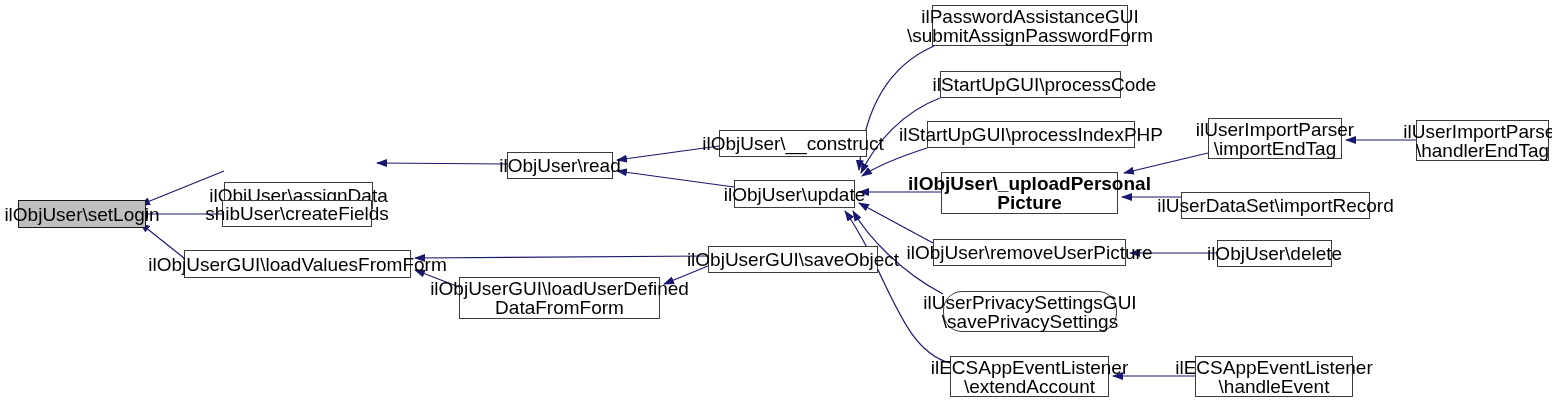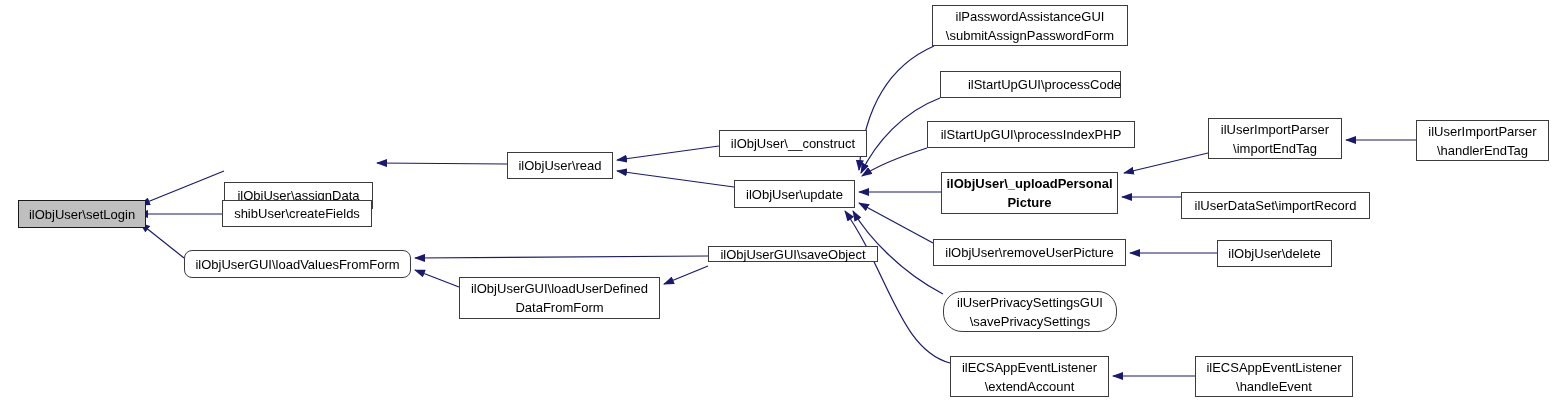--- a/index.html
+++ b/index.html
@@ -14,21 +14,21 @@
   .node{
     position:absolute;
     z-index:2;
     box-sizing:border-box;
     background:#ffffff;
     border:1px solid #3c3c3c;
     display:flex;
     align-items:center;
     justify-content:center;
     text-align:center;
-    font-size:13px;
+    font-size:19px;
     line-height:19px;
     color:#000000;
     white-space:pre-line;
     cursor:pointer;
   }
   .node.hl{
     background:#bfbfbf;
     border-color:#1a1a1a;
   }
 </style>
@@ -64,25 +64,25 @@
       <path d="M1195,376 L1113,376" marker-end="url(#arrow)"></path>
       <path d="M708,256 L415,258" marker-end="url(#arrow)"></path>
       <path d="M459,287 L415,270" marker-end="url(#arrow)"></path>
       <path d="M708,266 L664,284" marker-end="url(#arrow)"></path>
     </g>
   </svg>
 
   <div class="node hl" style="left:18px;top:200px;width:128px;height:28px;"><span>ilObjUser\setLogin</span></div>
   <div class="node" style="left:224px;top:150px;width:149px;height:27px;margin-top:32px;"><span>ilObjUser\assignData</span></div>
   <div class="node" style="left:222px;top:200px;width:150px;height:27px;"><span>shibUser\createFields</span></div>
-  <div class="node" style="left:184px;top:250px;width:227px;height:28px;border-radius:8px;"><span>ilObjUserGUI\loadValuesFromForm</span></div>
+  <div class="node" style="left:184px;top:250px;width:227px;height:28px;"><span>ilObjUserGUI\loadValuesFromForm</span></div>
   <div class="node" style="left:507px;top:152px;width:106px;height:27px;"><span>ilObjUser\read</span></div>
   <div class="node" style="left:719px;top:130px;width:148px;height:27px;"><span>ilObjUser\__construct</span></div>
   <div class="node" style="left:734px;top:180px;width:121px;height:28px;"><span>ilObjUser\update</span></div>
-  <div class="node" style="left:708px;top:246px;width:170px;height:16px;"><span>ilObjUserGUI\saveObject</span></div>
+  <div class="node" style="left:708px;top:246px;width:170px;height:27px;"><span>ilObjUserGUI\saveObject</span></div>
   <div class="node" style="left:459px;top:277px;width:201px;height:42px;"><span>ilObjUserGUI\loadUserDefined
 DataFromForm</span></div>
   <div class="node" style="left:932px;top:5px;width:196px;height:41px;"><span>ilPasswordAssistanceGUI
 \submitAssignPasswordForm</span></div>
   <div class="node" style="left:940px;top:71px;width:181px;height:27px;padding-left:28px;"><span>ilStartUpGUI\processCode</span></div>
   <div class="node" style="left:927px;top:121px;width:208px;height:27px;"><span>ilStartUpGUI\processIndexPHP</span></div>
   <div class="node" style="left:941px;top:172px;width:177px;height:42px;font-weight:bold;"><span>ilObjUser\_uploadPersonal
 Picture</span></div>
   <div class="node" style="left:933px;top:239px;width:193px;height:27px;"><span>ilObjUser\removeUserPicture</span></div>
   <div class="node" style="left:943px;top:291px;width:174px;height:41px;border-radius:19px;"><span>ilUserPrivacySettingsGUI

